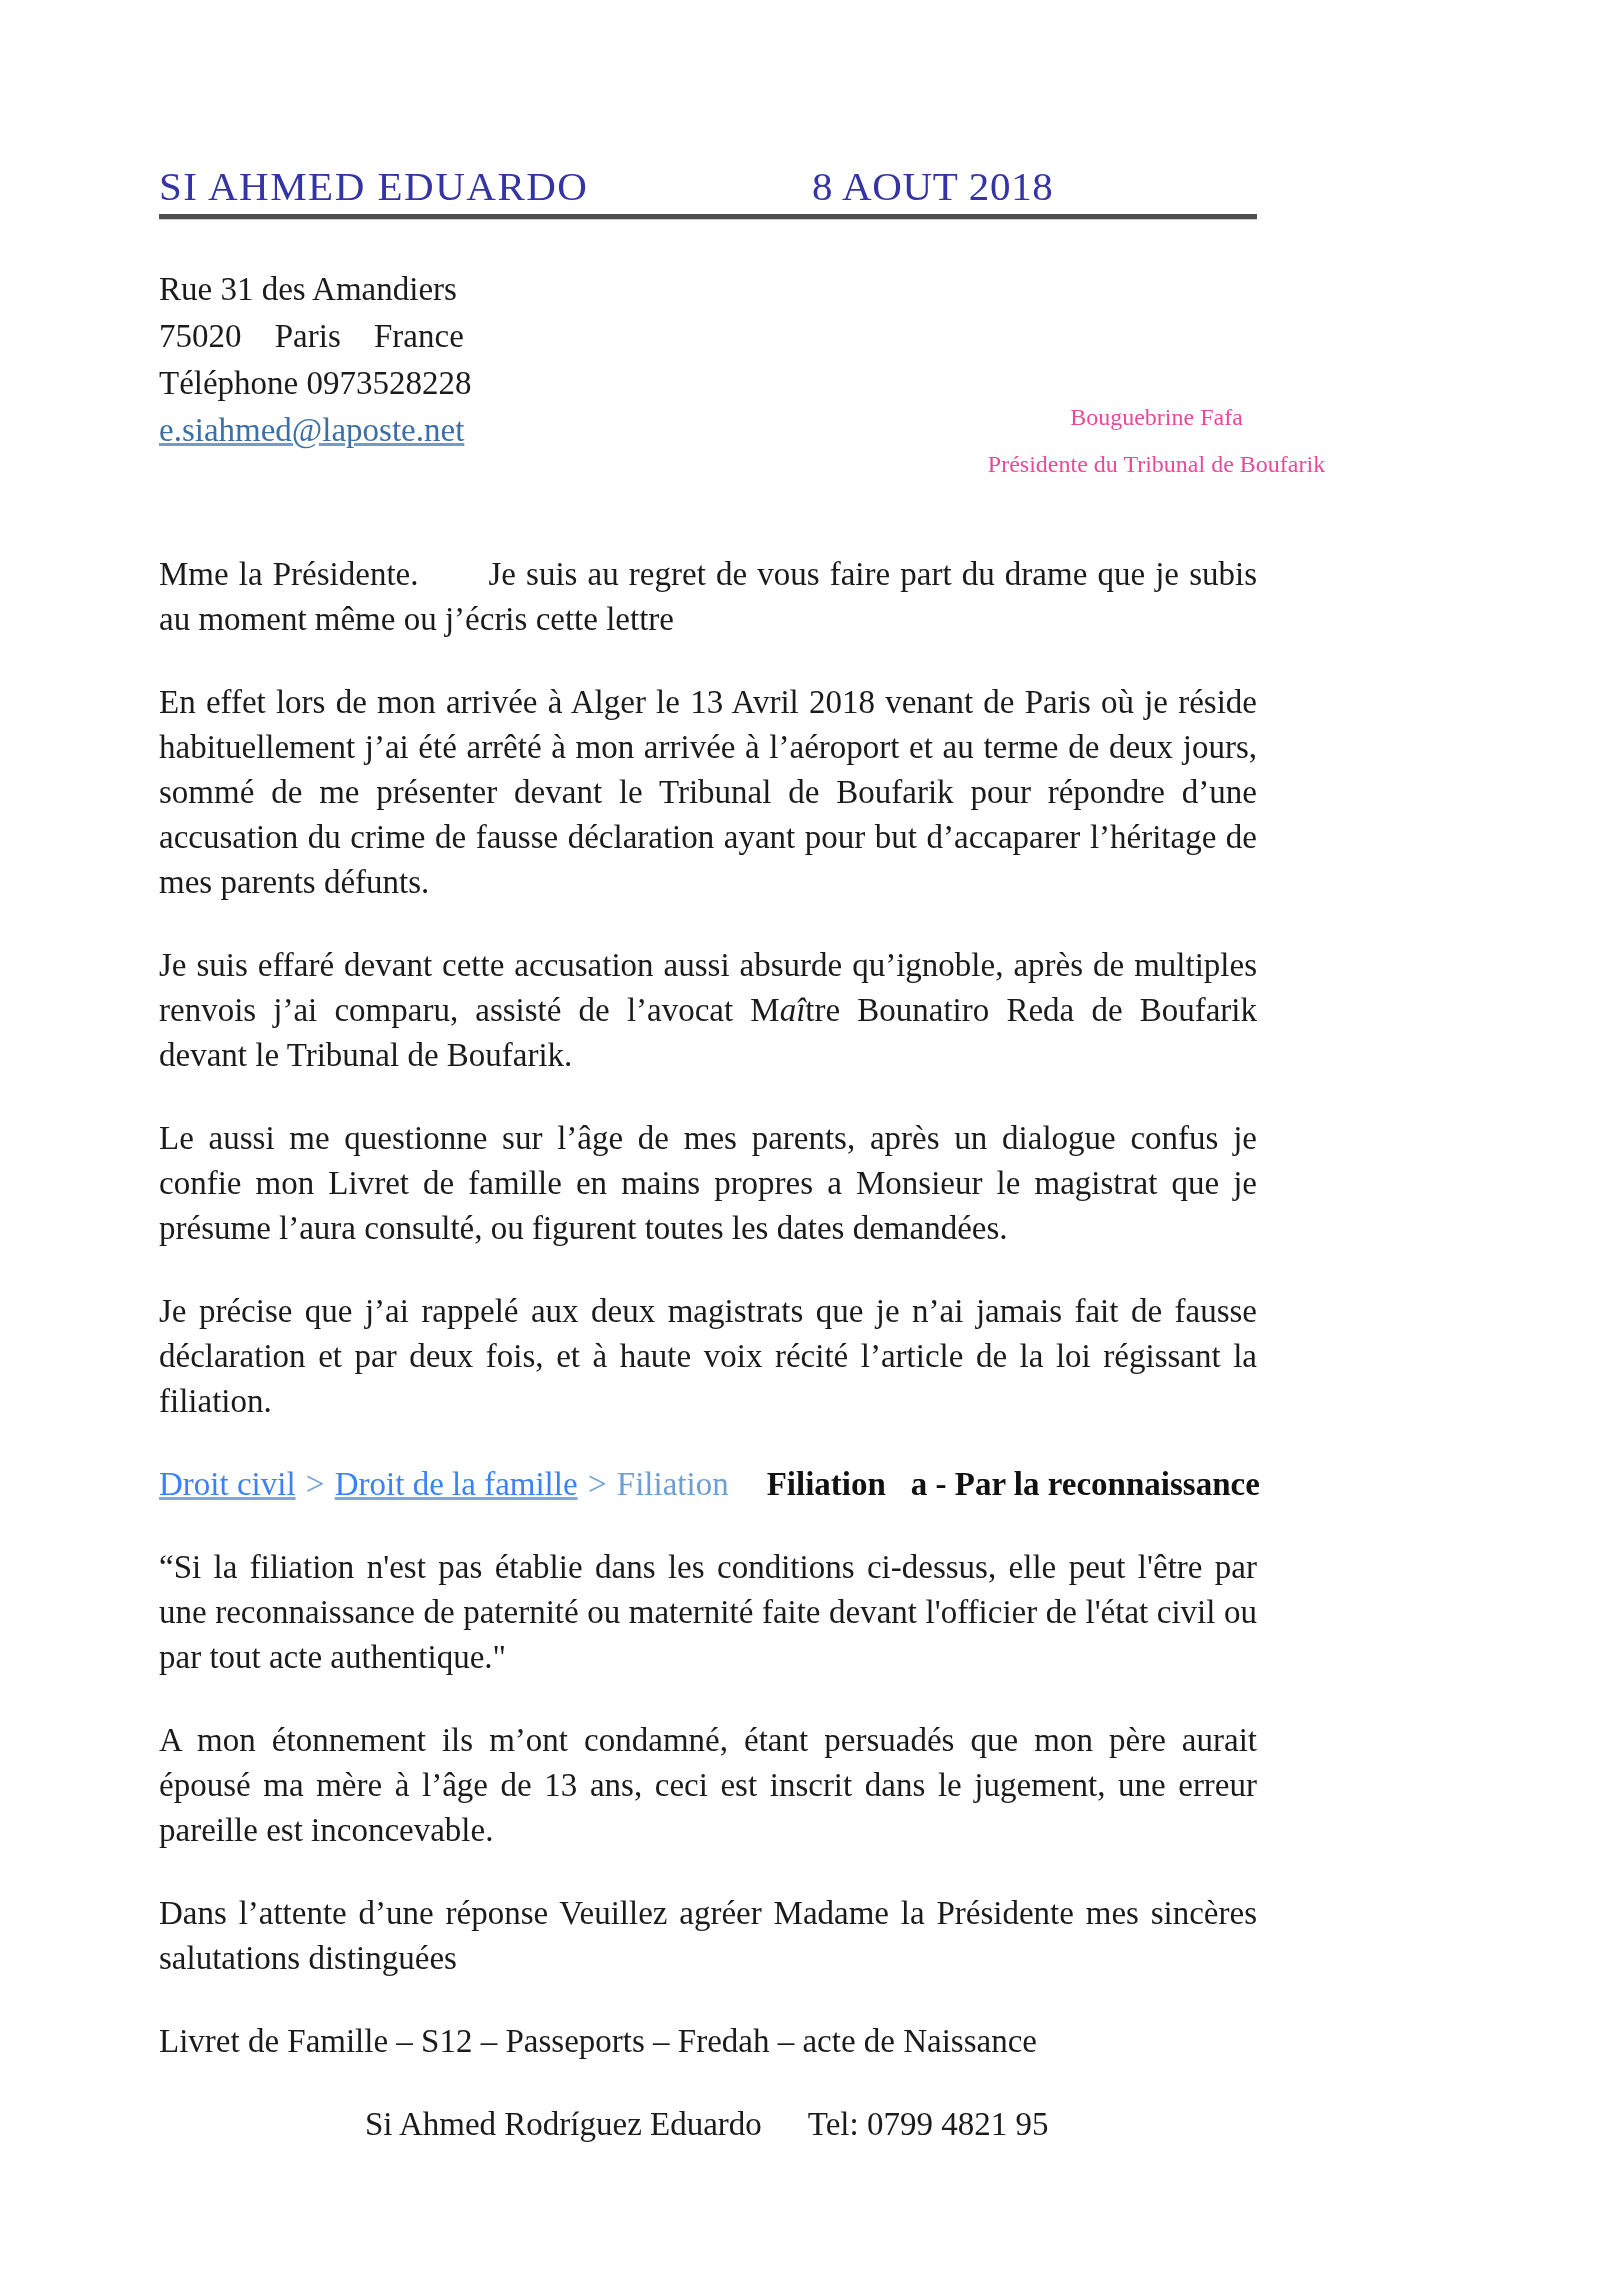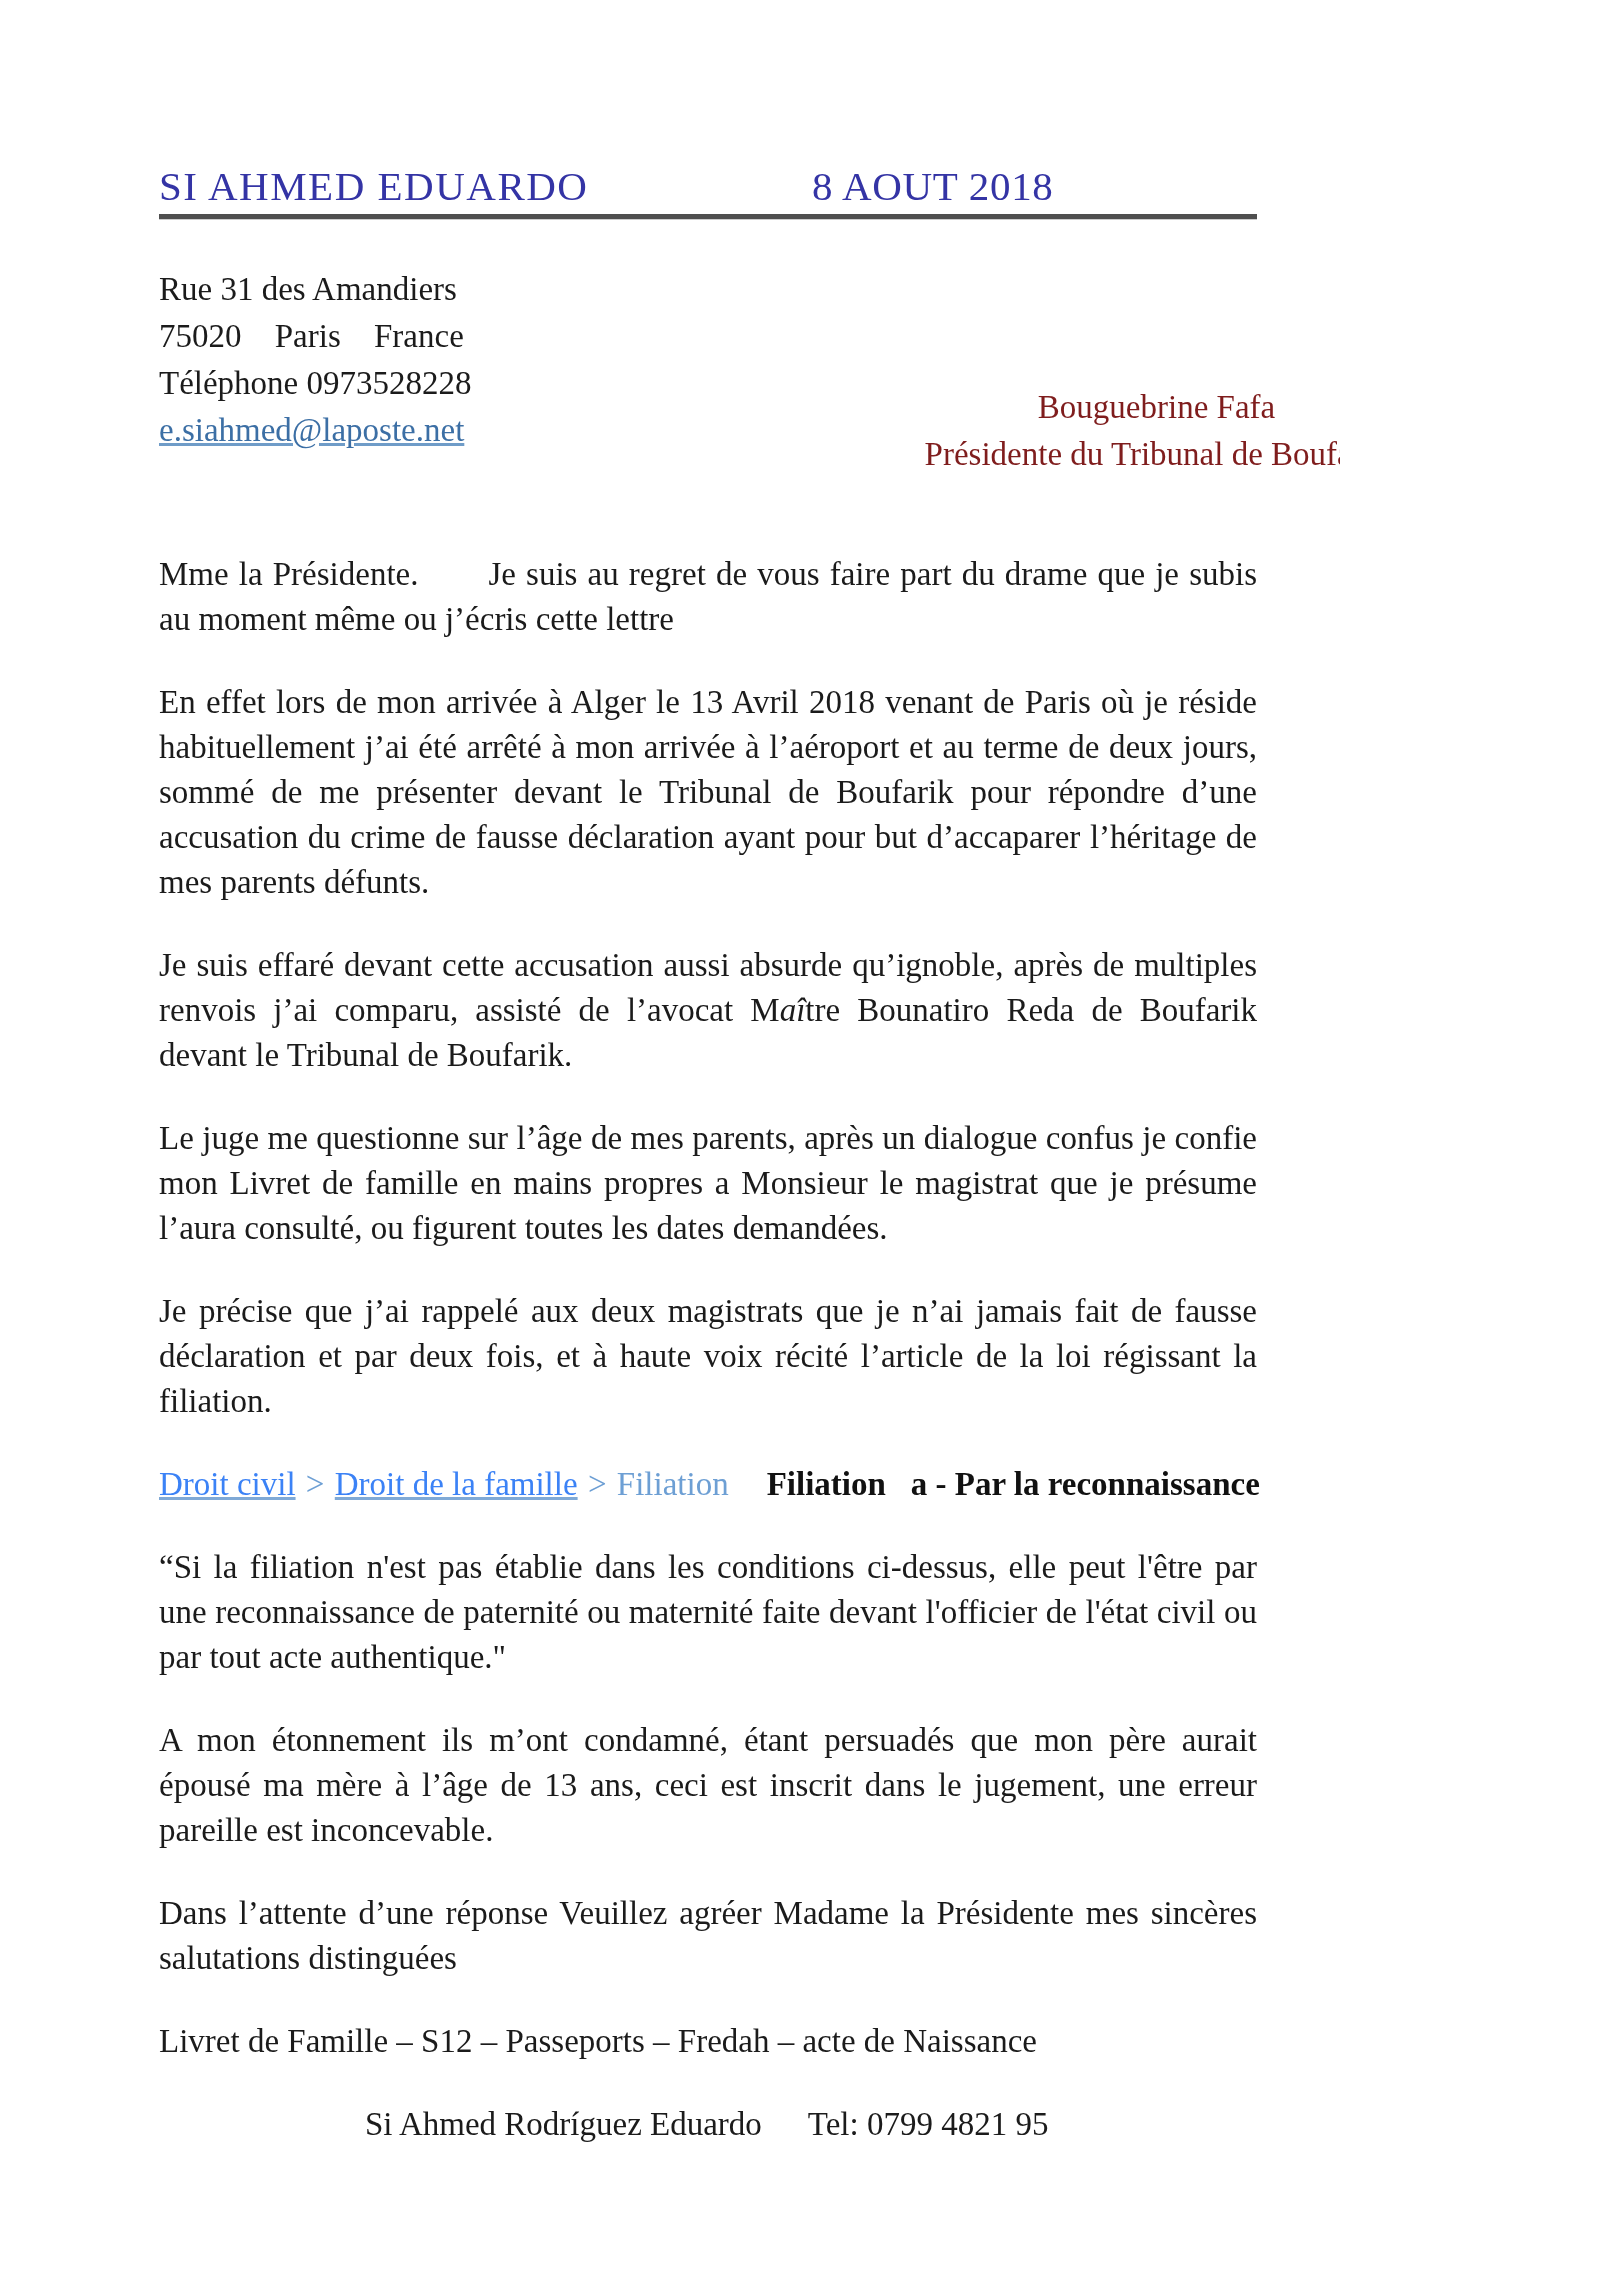--- a/index.html
+++ b/index.html
@@ -39,26 +39,26 @@
   .addr { font-size: 33px; line-height: 47px; font-family: Liberation Serif, serif; }
   .spread { word-spacing: 25px; }
   .email {
     color: #3c6fa5;
     text-decoration: underline;
     text-decoration-color: #6f9cc8;
   }
   .recipient {
     position: absolute;
     left: 712px;
-    top: 118px;
+    top: 128px;
     width: 571px;
     text-align: center;
-    font-size: 33px;
+    font-size: 24px;
     line-height: 47px;
-    color: #7f1d1d;
+    color: #ec4899;
   }
   
   .para {
     margin: 0 0 38px 0;
     font-size: 33px;
     line-height: 45px;
     text-align: justify;
   }
   .first-para { margin-top: 63px; }
   .b { font-weight: normal; }
@@ -105,21 +105,21 @@
         <div>Présidente du Tribunal de Boufarik</div>
       </div>
     </div>
 
     <p class="para first-para"><span>Mme la Présidente.</span><span class="gap-sal"></span><span>Je suis au regret de vous faire part du drame que je subis au moment même ou j’écris cette lettre</span></p>
 
     <p class="para"><span>En effet lors de mon arrivée à Alger le 13 Avril 2018 venant de Paris où je réside habituellement j’ai été arrêté à mon arrivée à l’aéroport et au terme de deux jours, sommé de me présenter devant le Tribunal de Boufarik pour répondre d’une accusation du crime de </span><span class="b">fausse déclaration</span><span> ayant pour but d’accaparer l’héritage de mes parents défunts.</span></p>
 
     <p class="para"><span>Je suis effaré devant cette accusation aussi absurde qu’ignoble, après de multiples renvois j’ai comparu, assisté de l’avocat M</span><span class="i">aî</span><span>tre Bounatiro Reda de Boufarik devant le Tribunal de Boufarik.</span></p>
 
-    <p class="para">Le juge me questionne sur l’âge de mes parents, après un dialogue confus je confie mon Livret de famille en mains propres a Monsieur le magistrat que je présume l’aura consulté, ou figurent toutes les dates demandées.</p>
+    <p class="para">Le aussi me questionne sur l’âge de mes parents, après un dialogue confus je confie mon Livret de famille en mains propres a Monsieur le magistrat que je présume l’aura consulté, ou figurent toutes les dates demandées.</p>
 
     <p class="para">Je précise que j’ai rappelé aux deux magistrats que je n’ai jamais fait de fausse déclaration et par deux fois, et à haute voix récité l’article de la loi régissant la filiation.</p>
 
     <p class="para crumbline no-just"><a class="crumb-link" href="#">Droit civil</a><span class="crumb-sep">&gt;</span><a class="crumb-link" href="#">Droit de la famille</a><span class="crumb-sep">&gt;</span><span class="crumb-current">Filiation</span><span class="crumb-title">Filiation</span><span class="gap-fil"></span><span class="crumb-title" style="margin-left:0">a - Par la reconnaissance</span></p>
 
     <p class="para"><span>“Si la filiation n'est pas établie dans les conditions ci-dessus, elle peut l'être </span><span class="b">par une reconnaissance de paternité ou maternité faite devant l'officier de l'état civil ou par tout acte authentique."</span></p>
 
     <p class="para"><span>A mon étonnement ils m’ont condamné, étant persuadés que mon père aurait épousé ma mère à l’âge de </span><span class="b">13 ans</span><span>, ceci est inscrit dans le jugement, une erreur pareille est inconcevable.</span></p>
 
     <p class="para">Dans l’attente d’une réponse Veuillez agréer Madame la Présidente mes sincères salutations distinguées</p>

